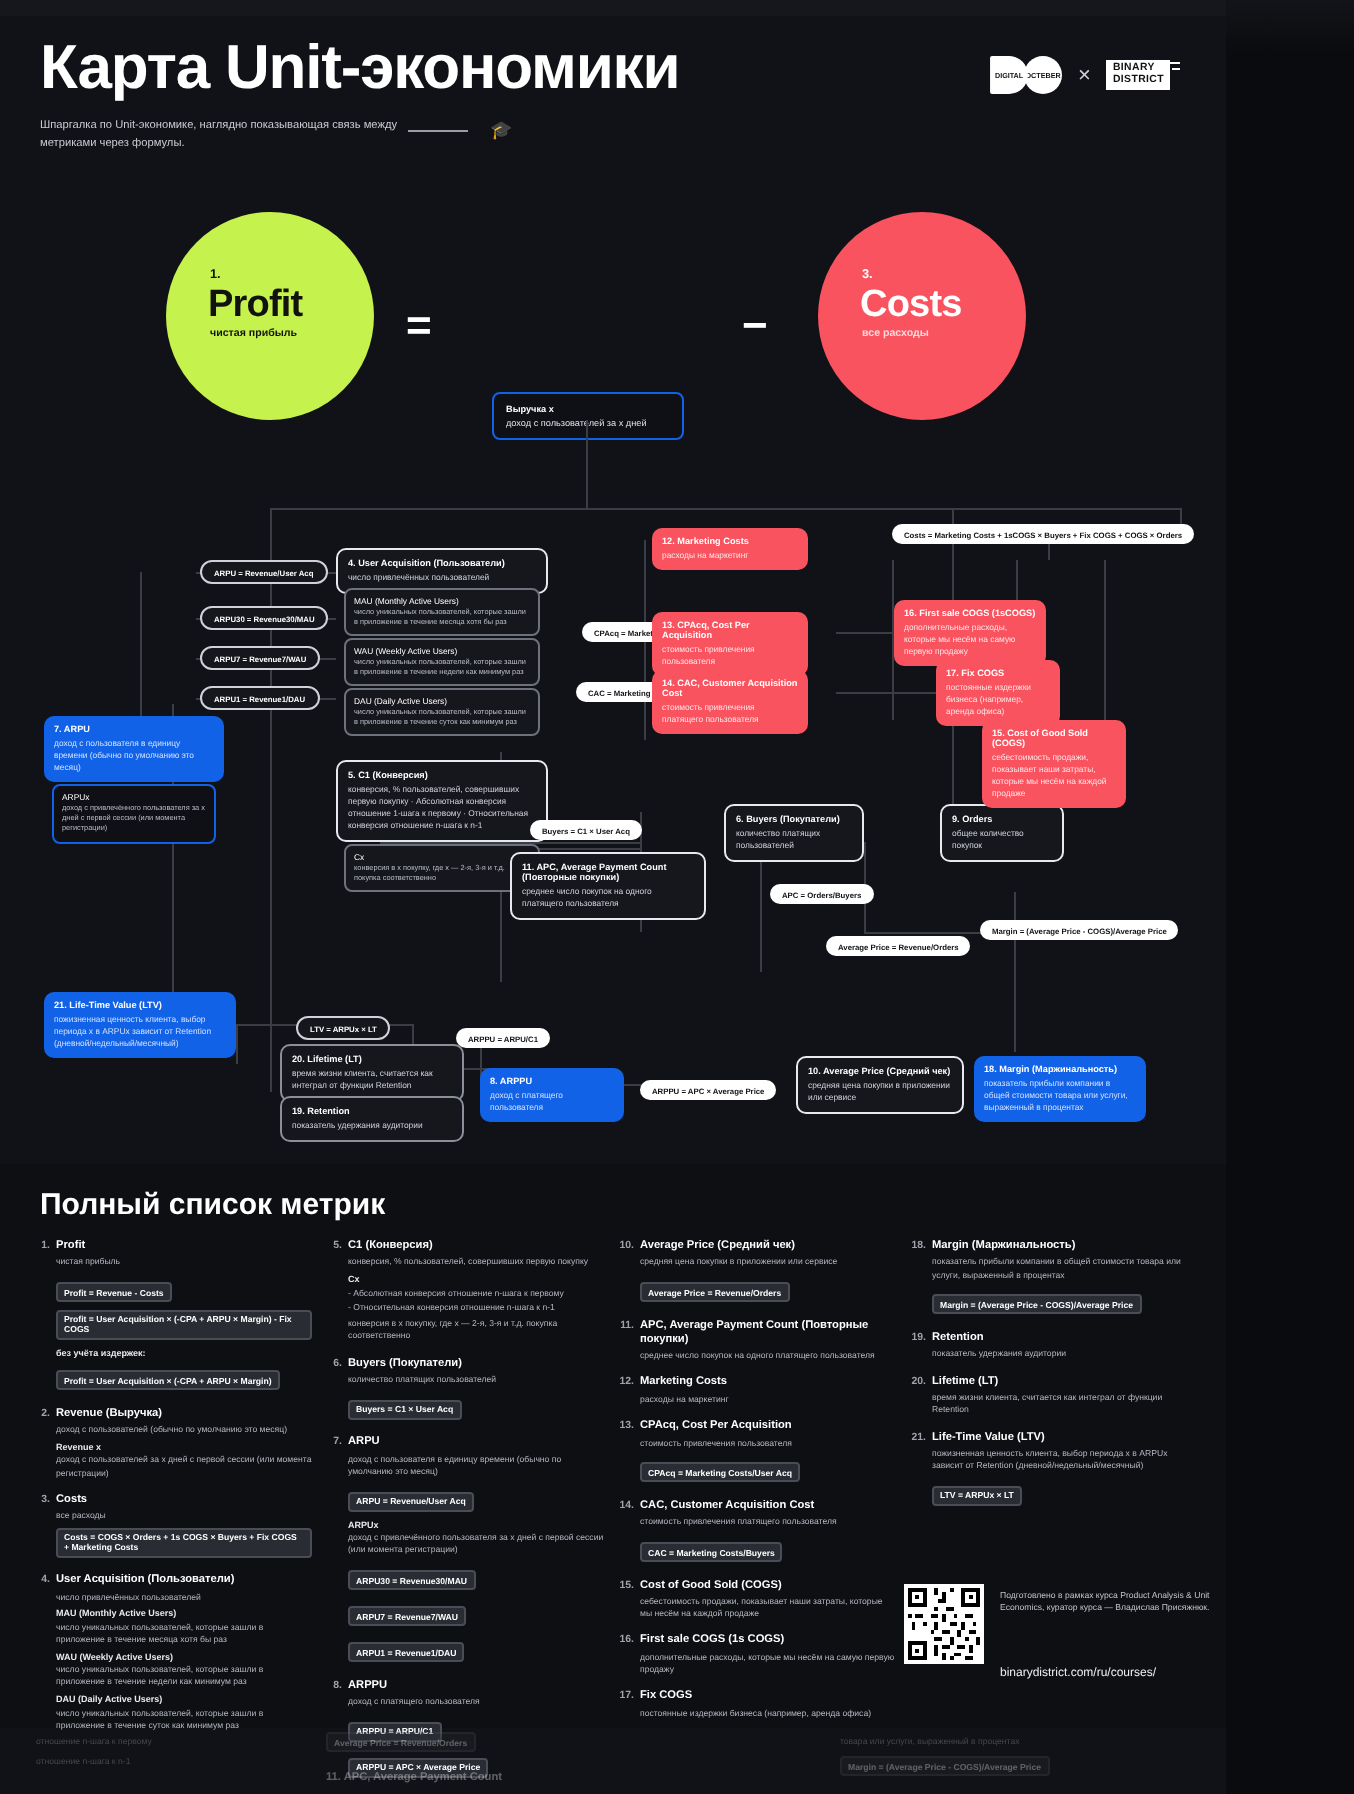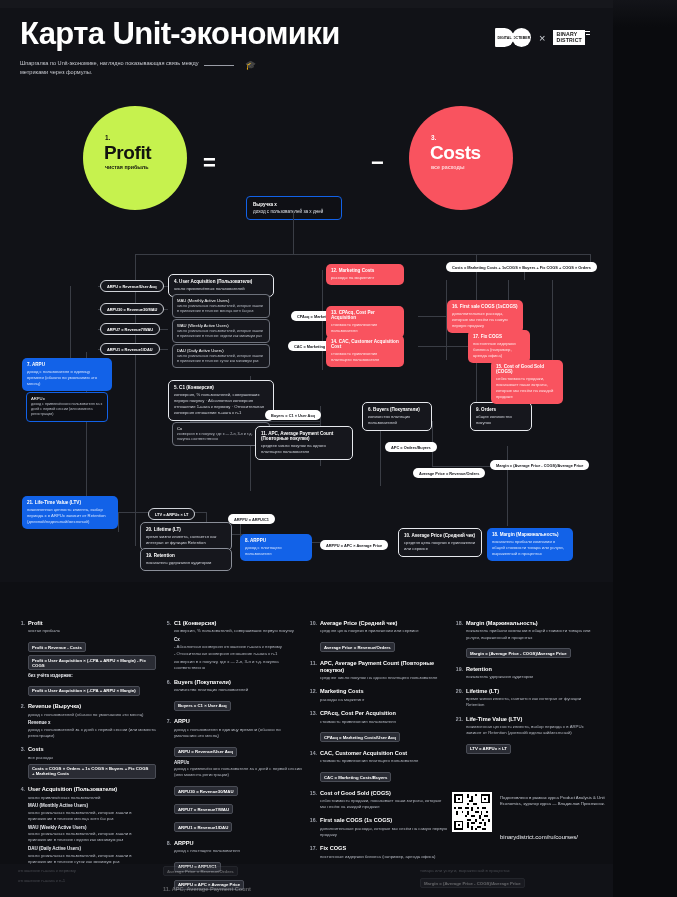--- a/index.html
+++ b/index.html
@@ -302,20 +302,21 @@
       <div class="h">17. Fix COGS</div>
       <div class="b">постоянные издержки бизнеса (например, аренда офиса)</div>
     </div>
     <div class="node nd-red" style="left:491px;top:114px;width:72px;">
       <div class="h">15. Cost of Good Sold (COGS)</div>
       <div class="b">себестоимость продажи, показывает наши затраты, которые мы несём на каждой продаже</div>
     </div>
   </div>
 
   <div class="listwrap">
+    <div class="list-title">Полный список метрик</div>
     <div class="cols" id="metric-cols">
         <div class="col">
           <div class="item">
             <div class="no">1.</div>
             <div class="bd">
               <div class="nm">Profit</div>
               <div class="ds">чистая прибыль</div>
               <div><span class="fml">Profit = Revenue - Costs</span></div>
               <div><span class="fml">Profit = User Acquisition × (-CPA + ARPU × Margin) - Fix COGS</span></div>
               <div class="sh">без учёта издержек:</div>

